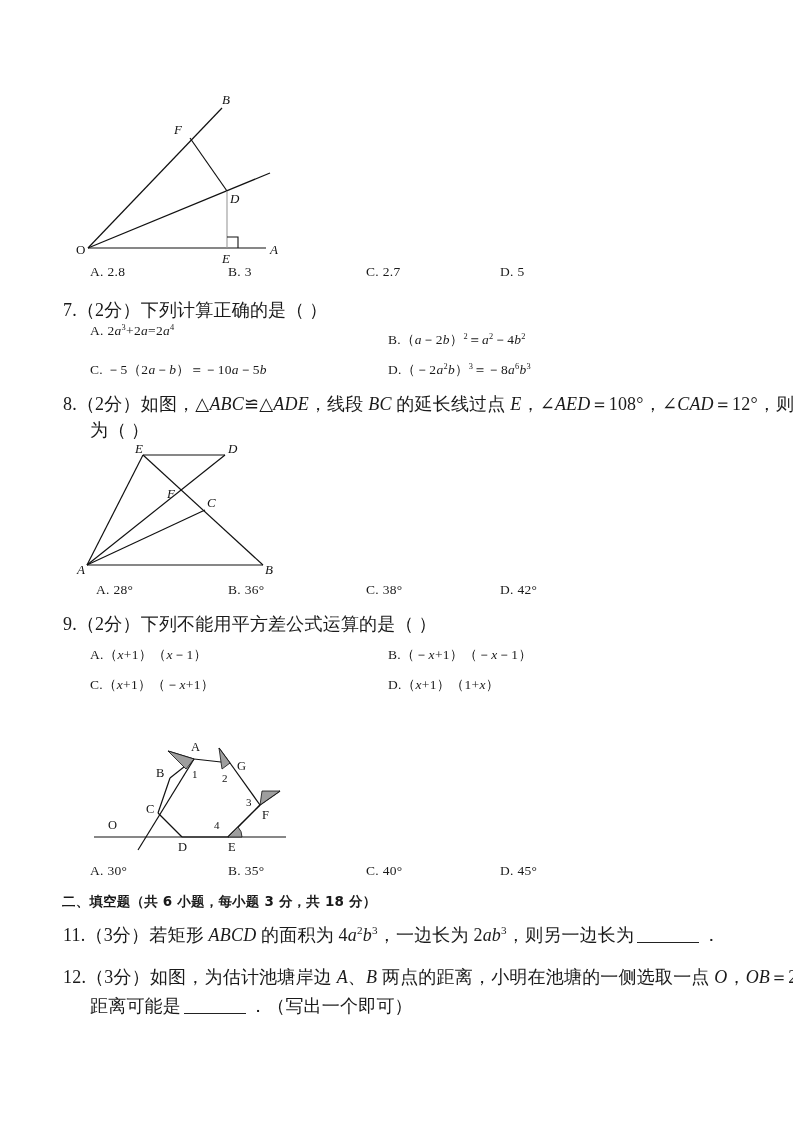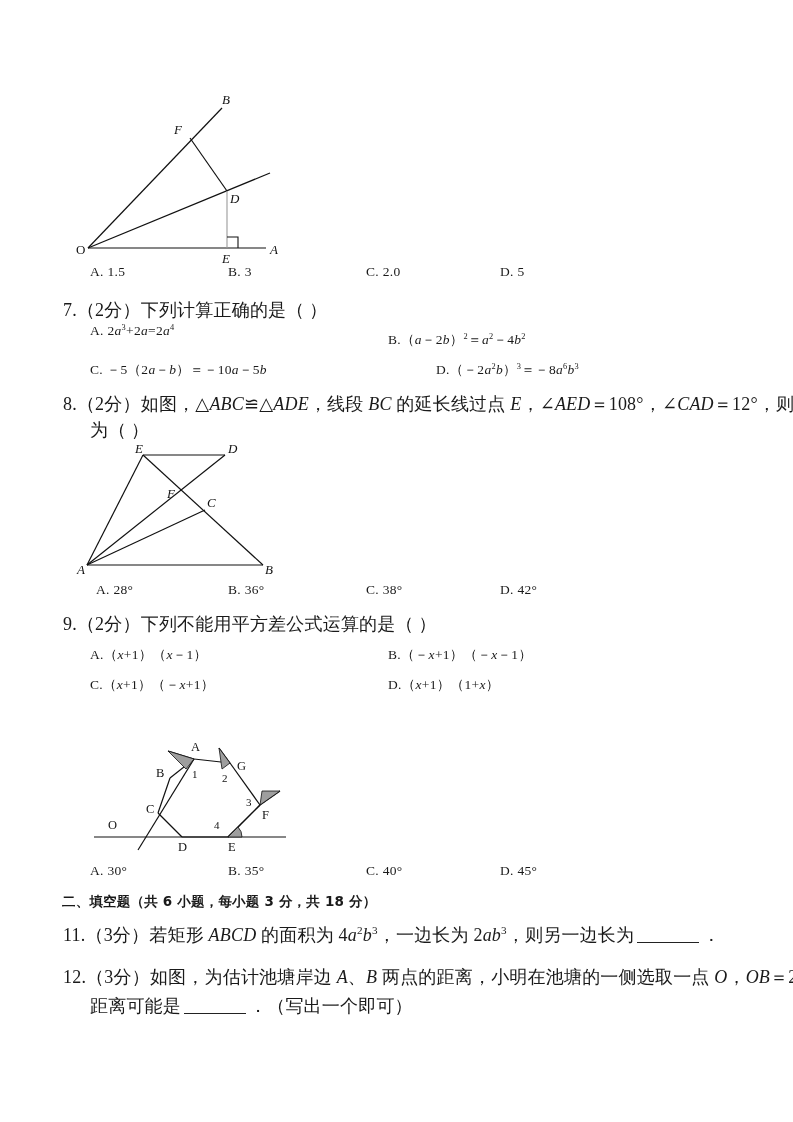--- a/index.html
+++ b/index.html
@@ -91,45 +91,45 @@
 
     <text class="plain" x="6" y="166" font-size="13">O</text>
     <text x="200" y="166" font-size="13">A</text>
     <text x="152" y="16" font-size="13">B</text>
     <text x="160" y="115" font-size="13">D</text>
     <text x="152" y="175" font-size="13">E</text>
     <text x="104" y="46" font-size="13">F</text>
   </svg>
 
   <div class="opt" style="left:90px; top:264px;">
-    <span>A.</span>&nbsp;<span>1.5</span>
+    <span>A.</span>&nbsp;<span>2.8</span>
   </div>
   <div class="opt" style="left:228px; top:264px;">
     <span>B.</span>&nbsp;<span>3</span>
   </div>
   <div class="opt" style="left:366px; top:264px;">
-    <span>C.</span>&nbsp;<span>2.0</span>
+    <span>C.</span>&nbsp;<span>2.7</span>
   </div>
   <div class="opt" style="left:500px; top:264px;">
     <span>D.</span>&nbsp;<span>5</span>
   </div>
 
   <div class="qline" style="left:63px; top:300px;">
     <span>7.</span><span>（2分）</span><span>下列计算正确的是（       ）</span>
   </div>
   <div class="opt" style="left:90px; top:323px;">
     <span>A.</span>&nbsp;<span>2<i>a</i><sup>3</sup>+2<i>a</i>=2<i>a</i><sup>4</sup></span>
   </div>
   <div class="opt" style="left:388px; top:331px;">
     <span>B.</span><span>（<i>a</i>－2<i>b</i>）<sup>2</sup>＝<i>a</i><sup>2</sup>－4<i>b</i><sup>2</sup></span>
   </div>
   <div class="opt" style="left:90px; top:361px;">
     <span>C.</span>&nbsp;<span>－5（2<i>a</i>－<i>b</i>）＝－10<i>a</i>－5<i>b</i></span>
   </div>
-  <div class="opt" style="left:388px; top:361px;margin-left:48px;">
+  <div class="opt" style="left:388px; top:361px;">
     <span>D.</span><span>（－2<i>a</i><sup>2</sup><i>b</i>）<sup>3</sup>＝－8<i>a</i><sup>6</sup><i>b</i><sup>3</sup></span>
   </div>
 
   <div class="qline" style="left:63px; top:394px;">
     <span>8.</span><span>（2分）</span><span>如图，△<i>ABC</i>≌△<i>ADE</i>，线段 <i>BC</i> 的延长线过点 <i>E</i>，∠<i>AED</i>＝108°，∠<i>CAD</i>＝12°，则∠<i>DEF</i> 的度数</span>
   </div>
   <div class="qline" style="left:90px; top:420px;">
     <span>为（    ）</span>
   </div>
 

